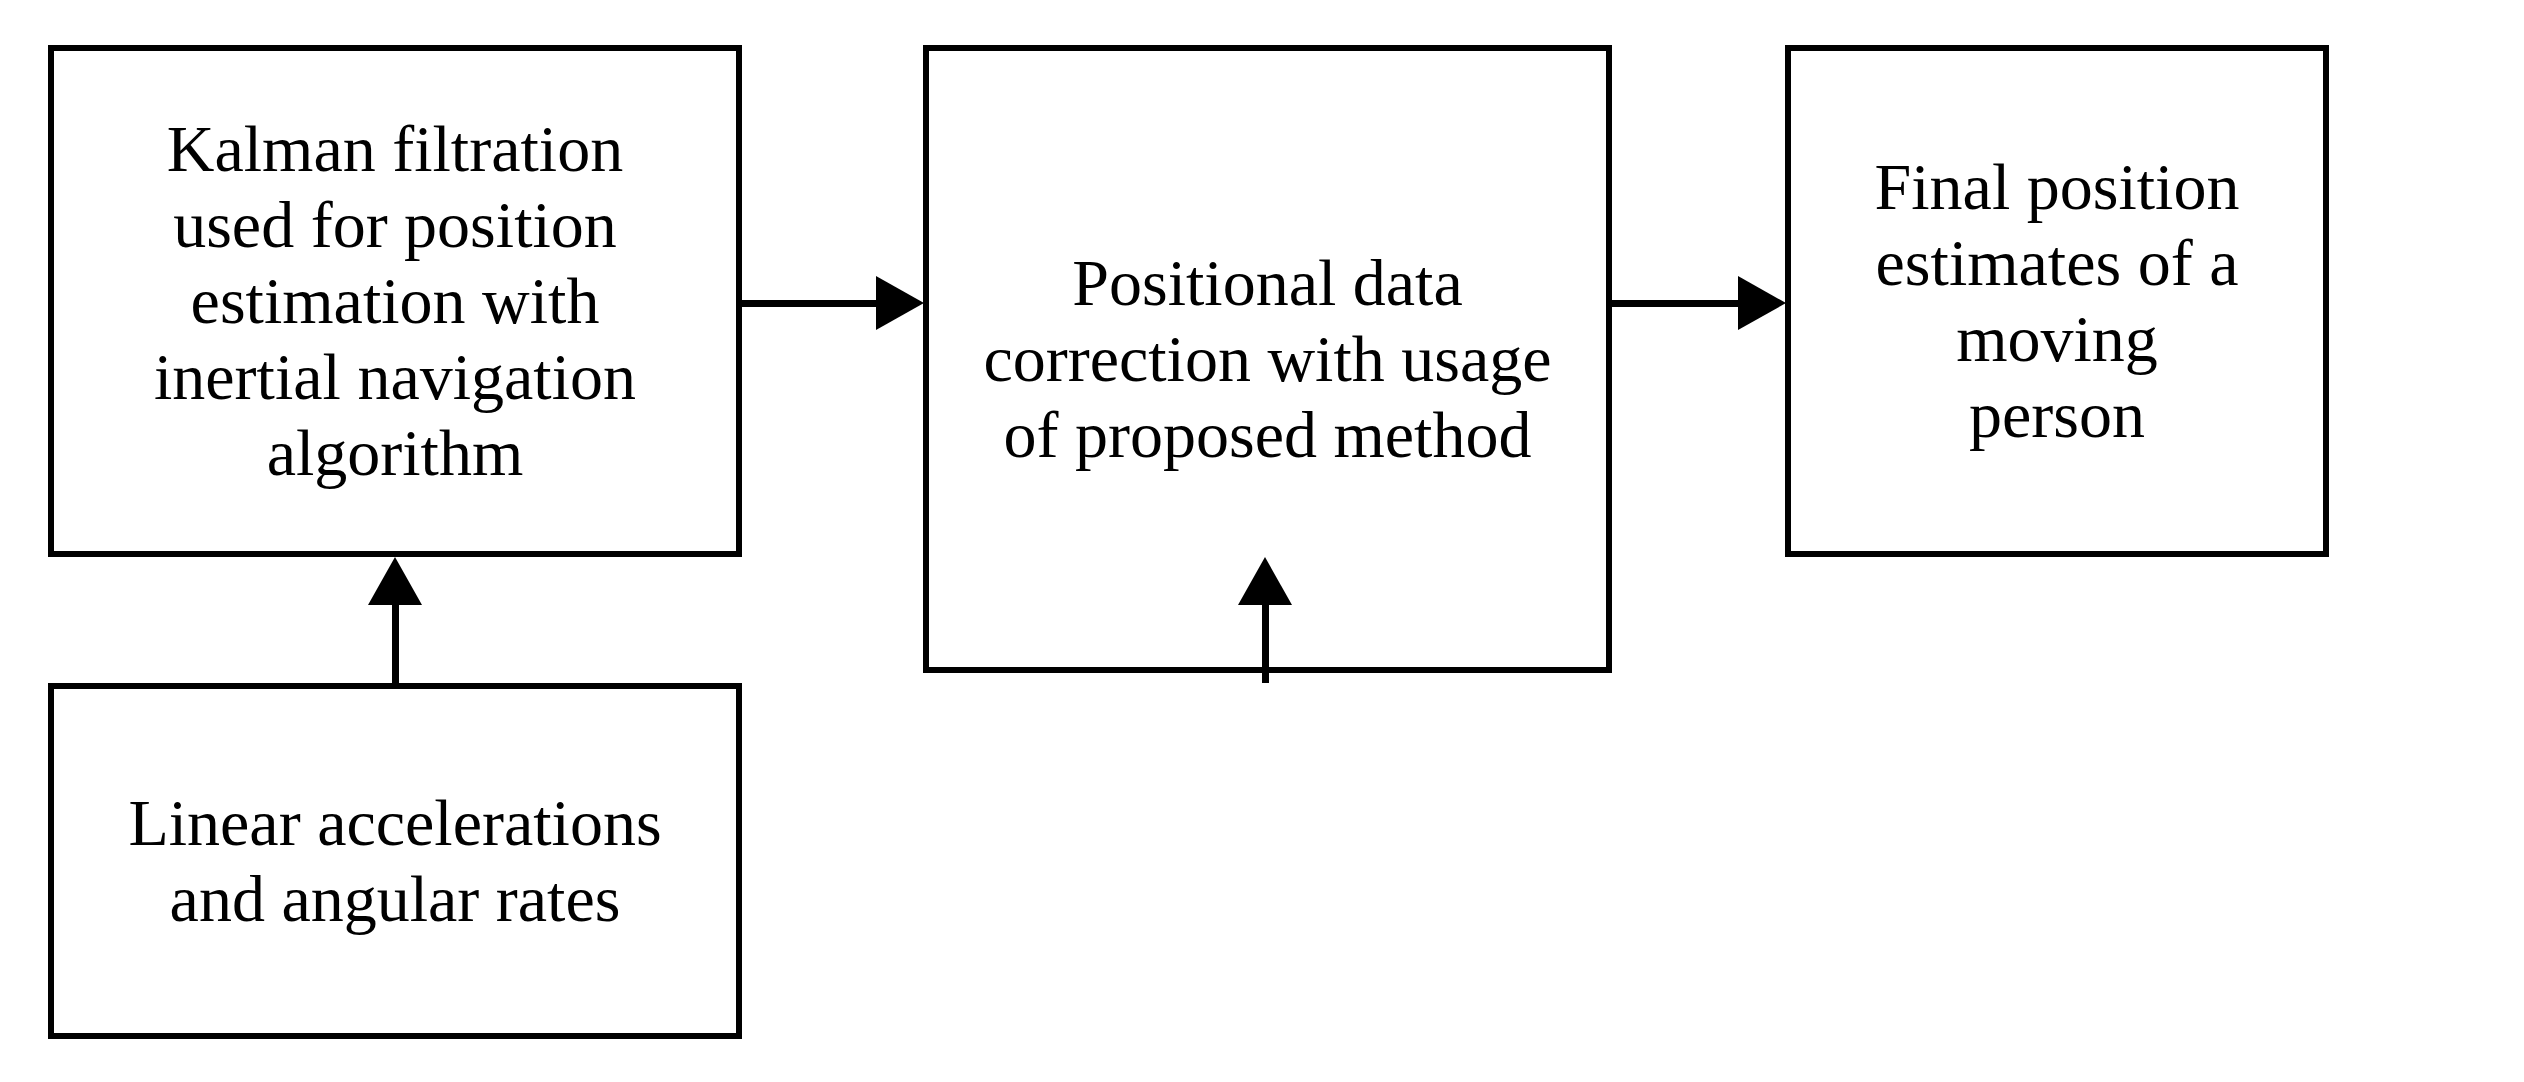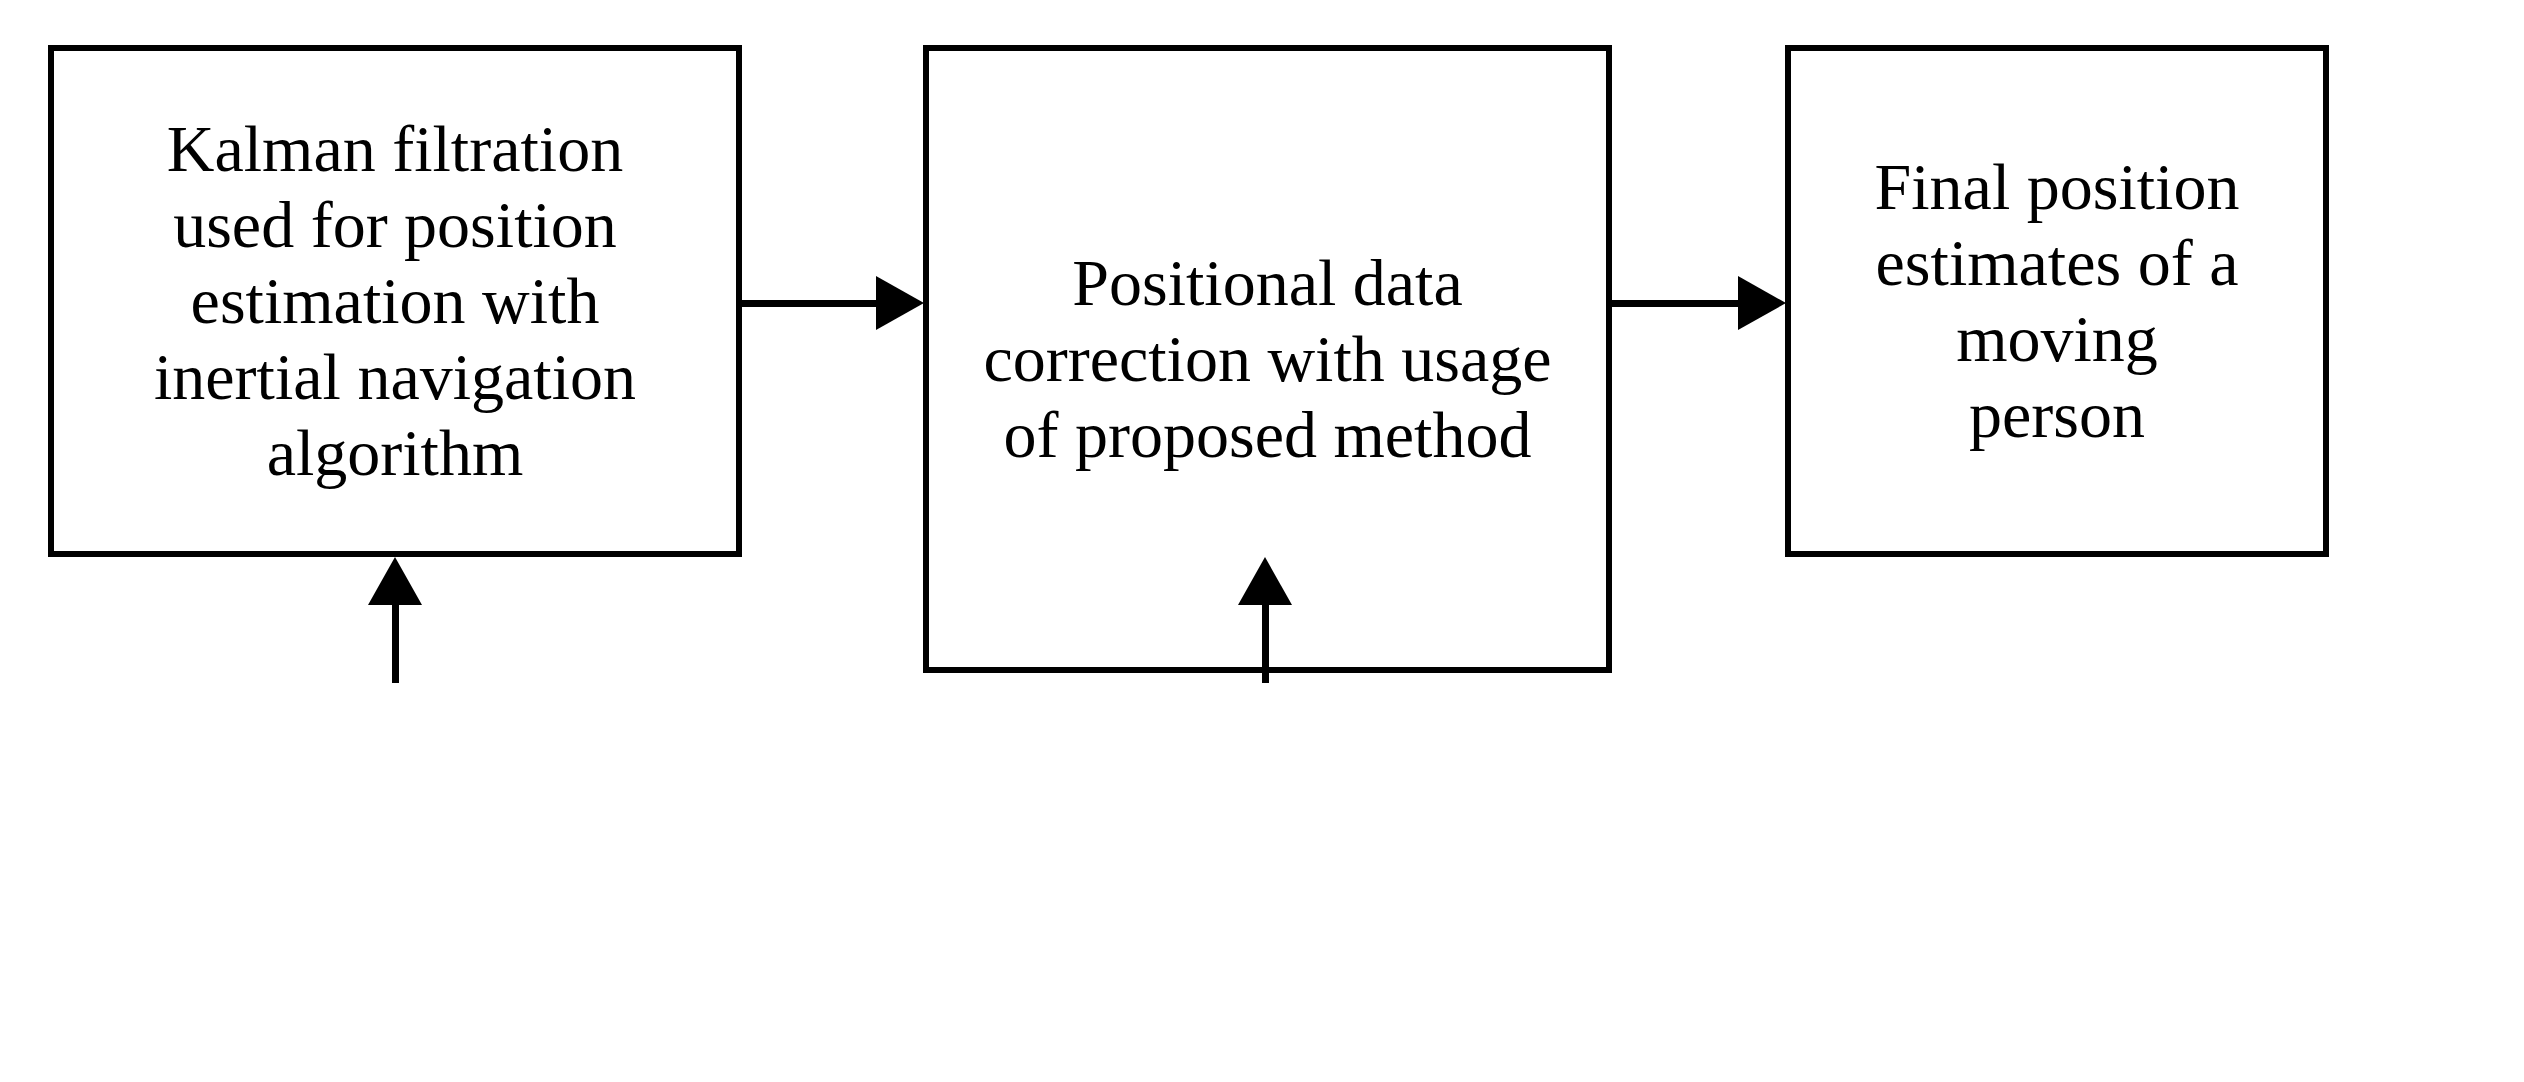--- a/index.html
+++ b/index.html
@@ -88,20 +88,24 @@
 correction with usage
 of proposed method</span>
   </div>
 
   <div class="node" id="node-final">
     <span class="node-text">Final position
 estimates of a moving
 person</span>
   </div>
 
+  <div class="node" id="node-imu">
+    <span class="node-text">Linear accelerations
+and angular rates</span>
+  </div>
 
 
   <div class="stem" id="edge1-stem"></div>
   <div class="head" id="edge1-head"></div>
 
   <div class="stem" id="edge2-stem"></div>
   <div class="head" id="edge2-head"></div>
 
   <div class="stem" id="edge3-stem"></div>
   <div class="head" id="edge3-head"></div>

